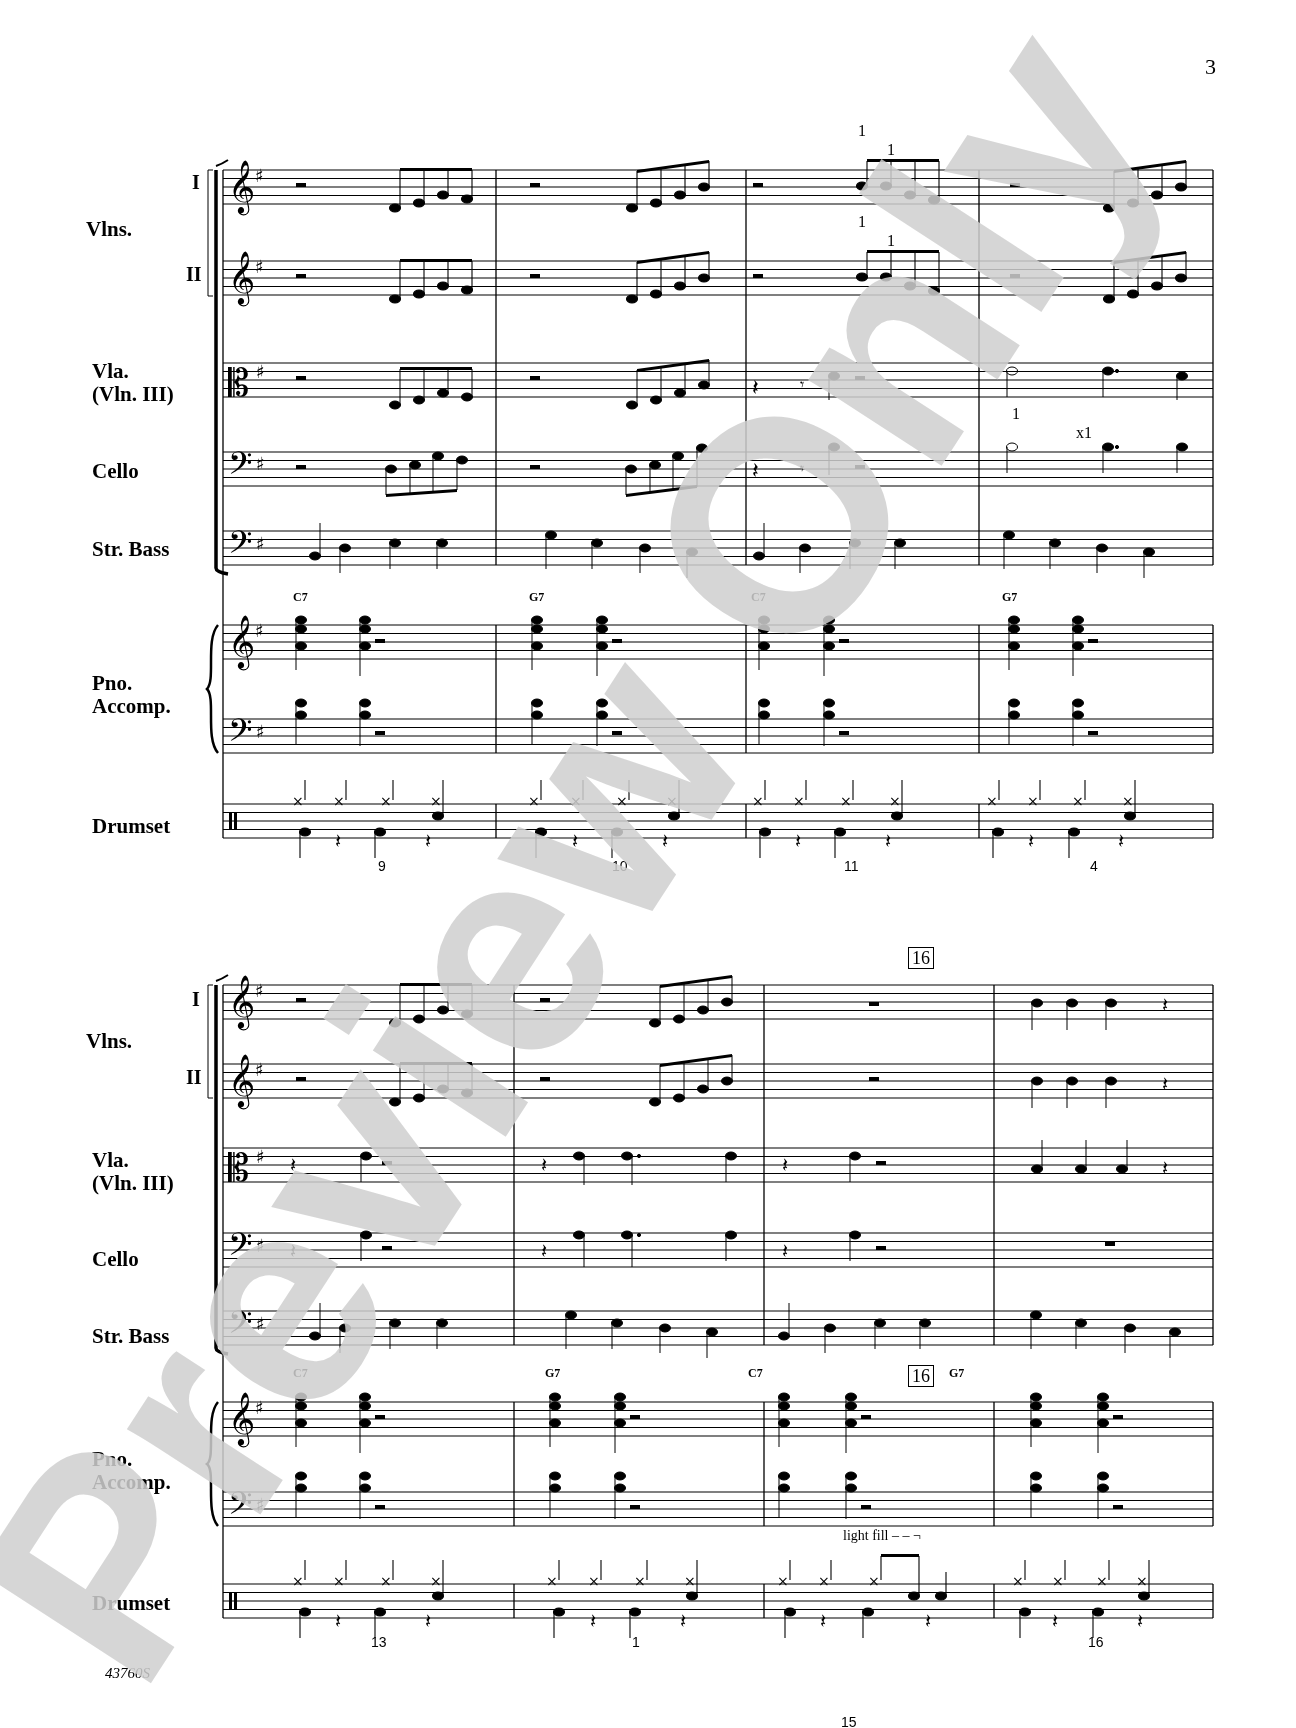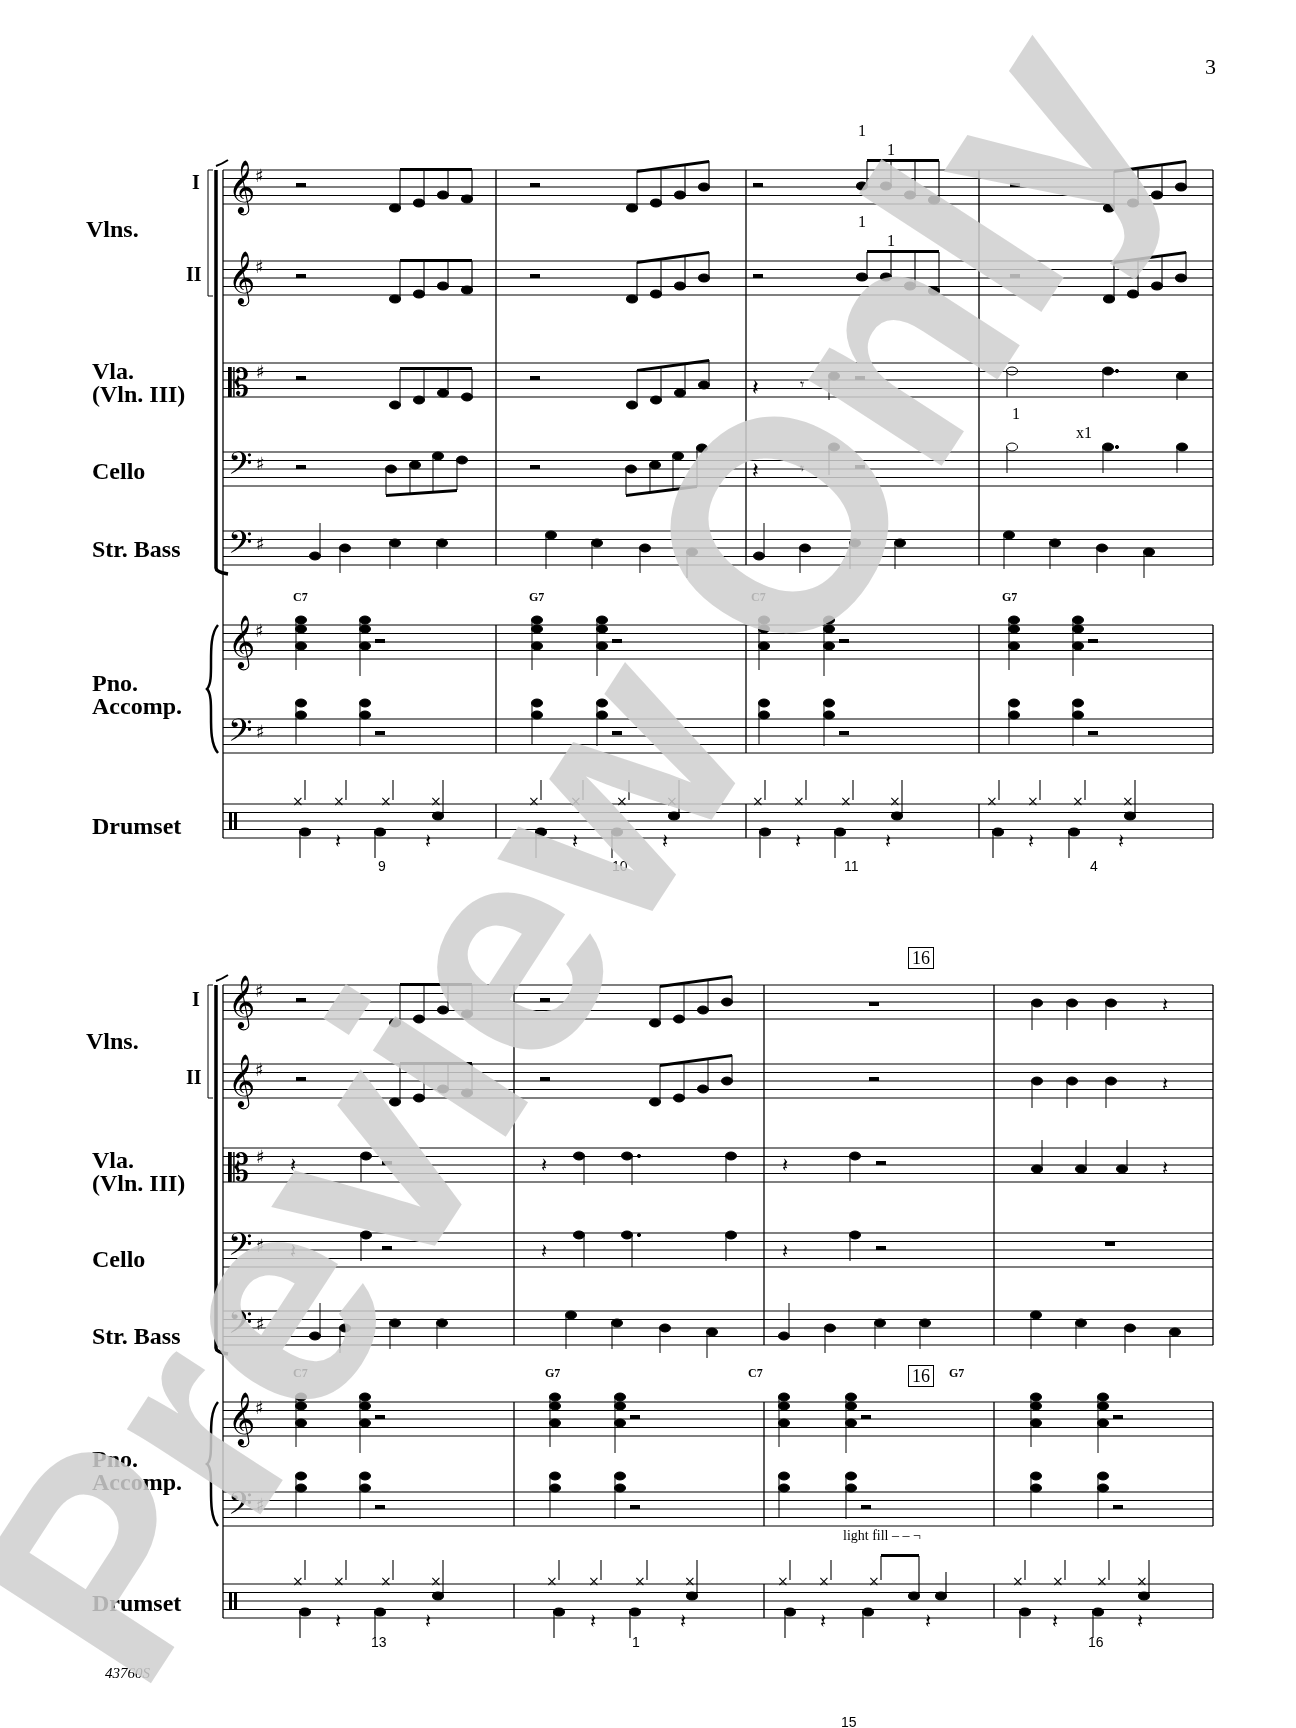--- a/index.html
+++ b/index.html
@@ -1,20 +1,20 @@
 <!DOCTYPE html>
 <html><head>
 <meta charset="utf-8">
 <style>
   html, body { margin: 0; padding: 0; background: #ffffff; }
   body { width: 1296px; height: 1728px; position: relative; overflow: hidden;
          font-family: "Liberation Serif", "DejaVu Serif", serif; color: #000; }
   .page-num { position: absolute; left: 1205px; top: 54px; font-size: 22px; }
   .catalog { position: absolute; left: 105px; top: 1665px; font-size: 15px; font-style: italic; }
-  .label { position: absolute; font-weight: bold; font-size: 24px; line-height: 23px; white-space: nowrap; }
+  .label { position: absolute; font-weight: bold; font-size: 21px; line-height: 23px; white-space: nowrap; }
   .sublabel { position: absolute; font-weight: bold; font-size: 20px; }
   .chord { position: absolute; font-weight: bold; font-size: 12px; }
   .mnum { position: absolute; font-size: 14px; font-family: "Liberation Sans", "DejaVu Sans", sans-serif; }
   .rehearsal { position: absolute; font-size: 18px; border: 1.5px solid #000; padding: 0 3px; line-height: 20px; }
   .fill-text { position: absolute; font-size: 14px; }
   .fing { position: absolute; font-size: 16px; }
   svg.score { position: absolute; left: 0; top: 0; }
   svg.watermark { position: absolute; left: 0; top: 0; pointer-events: none; }
   .wm-text { font-family: "Liberation Sans", "DejaVu Sans", sans-serif; font-weight: bold; fill: #d0d0d0; opacity: 0.85; }
 </style>

